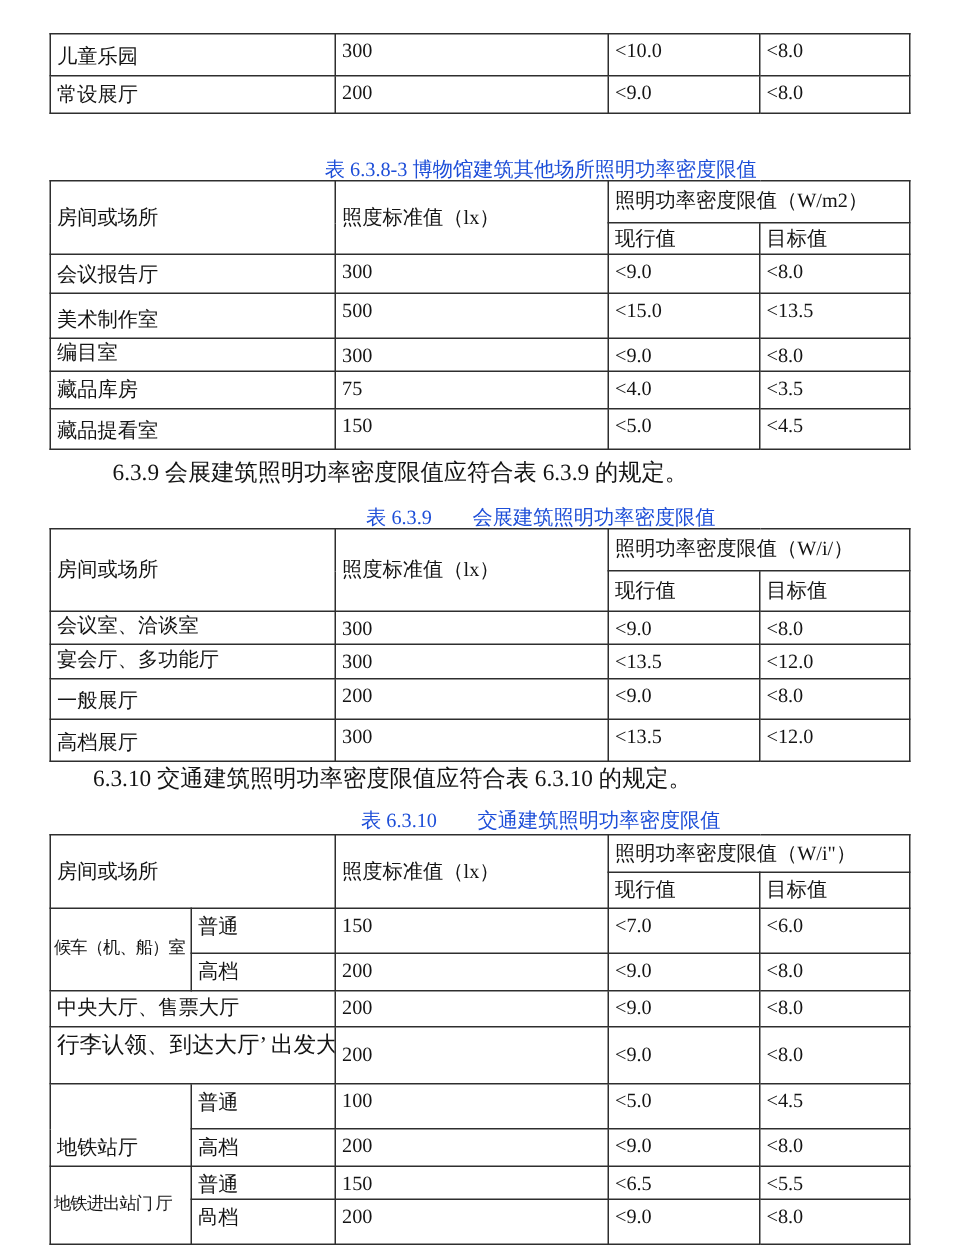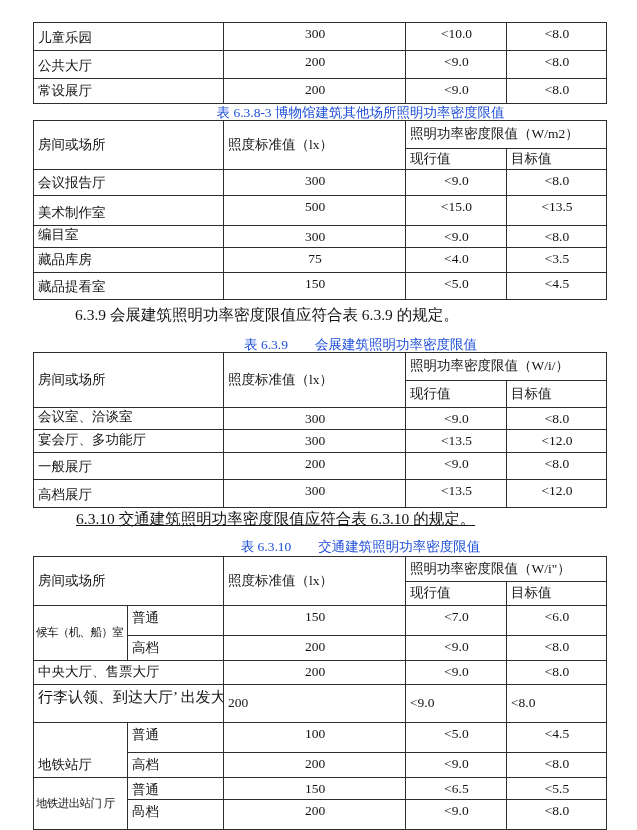--- a/index.html
+++ b/index.html
@@ -3,21 +3,21 @@
 <meta charset="utf-8">
 <style>
   html,body{margin:0;padding:0;background:#ffffff;}
   .doc{position:relative;width:637px;height:830px;background:#ffffff;overflow:hidden;
        font-family:"Liberation Serif","DejaVu Serif",serif;color:#161616;}
   table{border-collapse:collapse;table-layout:fixed;position:absolute;left:33px;width:573px;background:#fff;}
   td,th{border:1px solid #2e2e2e;font-family:"Liberation Serif","DejaVu Serif",serif;
         font-size:13.5px;line-height:1.2;font-weight:normal;color:#141414;
         padding:1px 3px 1px 4px;text-align:left;vertical-align:middle;
         white-space:nowrap;overflow:hidden;}
-  td.vt{vertical-align:top;padding-top:3px;text-align:center;}
+  td.vt{vertical-align:top;padding-top:3px;}
   td.vb{vertical-align:bottom;padding-bottom:4px;}
   td.grade{vertical-align:top;padding-top:4px;}
   td.tight{font-size:11.5px;letter-spacing:-0.6px;padding-left:2px;padding-right:0;}
   .caption{position:absolute;left:0;width:637px;text-align:center;
            font-size:13.5px;color:#1d4ed8;padding-left:42px;}
   .clause{position:absolute;font-size:15.5px;color:#141414;white-space:nowrap;}
 </style>
 </head>
 <body>
 
@@ -30,26 +30,20 @@
         <col style="width:101px">
         <col style="width:100px">
       </colgroup>
     <tbody>
         <tr style="height:28px">
       <td class="vb">儿童乐园</td>
       <td class="vt">300</td>
       <td class="vt">&lt;10.0</td>
       <td class="vt">&lt;8.0</td>
     </tr>
-    <tr style="height:28px">
-      <td class="vb">公共大厅</td>
-      <td class="vt">200</td>
-      <td class="vt">&lt;9.0</td>
-      <td class="vt">&lt;8.0</td>
-    </tr>
     <tr style="height:25px">
       <td class="vb">常设展厅</td>
       <td class="vt">200</td>
       <td class="vt">&lt;9.0</td>
       <td class="vt">&lt;8.0</td>
     </tr>
   </tbody>
     </table>
 
   <div class="caption" style="top:104px;">表 6.3.8-3 博物馆建筑其他场所照明功率密度限值</div>
@@ -144,21 +138,21 @@
     </tr>
     <tr style="height:28px">
       <td class="vb">高档展厅</td>
       <td class="vt">300</td>
       <td class="vt">&lt;13.5</td>
       <td class="vt">&lt;12.0</td>
     </tr>
   </tbody>
     </table>
 
-  <div class="clause" style="top:509px;left:76px;text-decoration:underline;">6.3.10 交通建筑照明功率密度限值应符合表 6.3.10 的规定。</div>
+  <div class="clause" style="top:509px;left:62px;">6.3.10 交通建筑照明功率密度限值应符合表 6.3.10 的规定。</div>
   <div class="caption" style="top:538px;text-align:center;">表 6.3.10　　交通建筑照明功率密度限值</div>
 
   <table style="top:556px;">
     <colgroup>
         <col style="width:94px">
         <col style="width:96px">
         <col style="width:182px">
         <col style="width:101px">
         <col style="width:100px">
       </colgroup>

